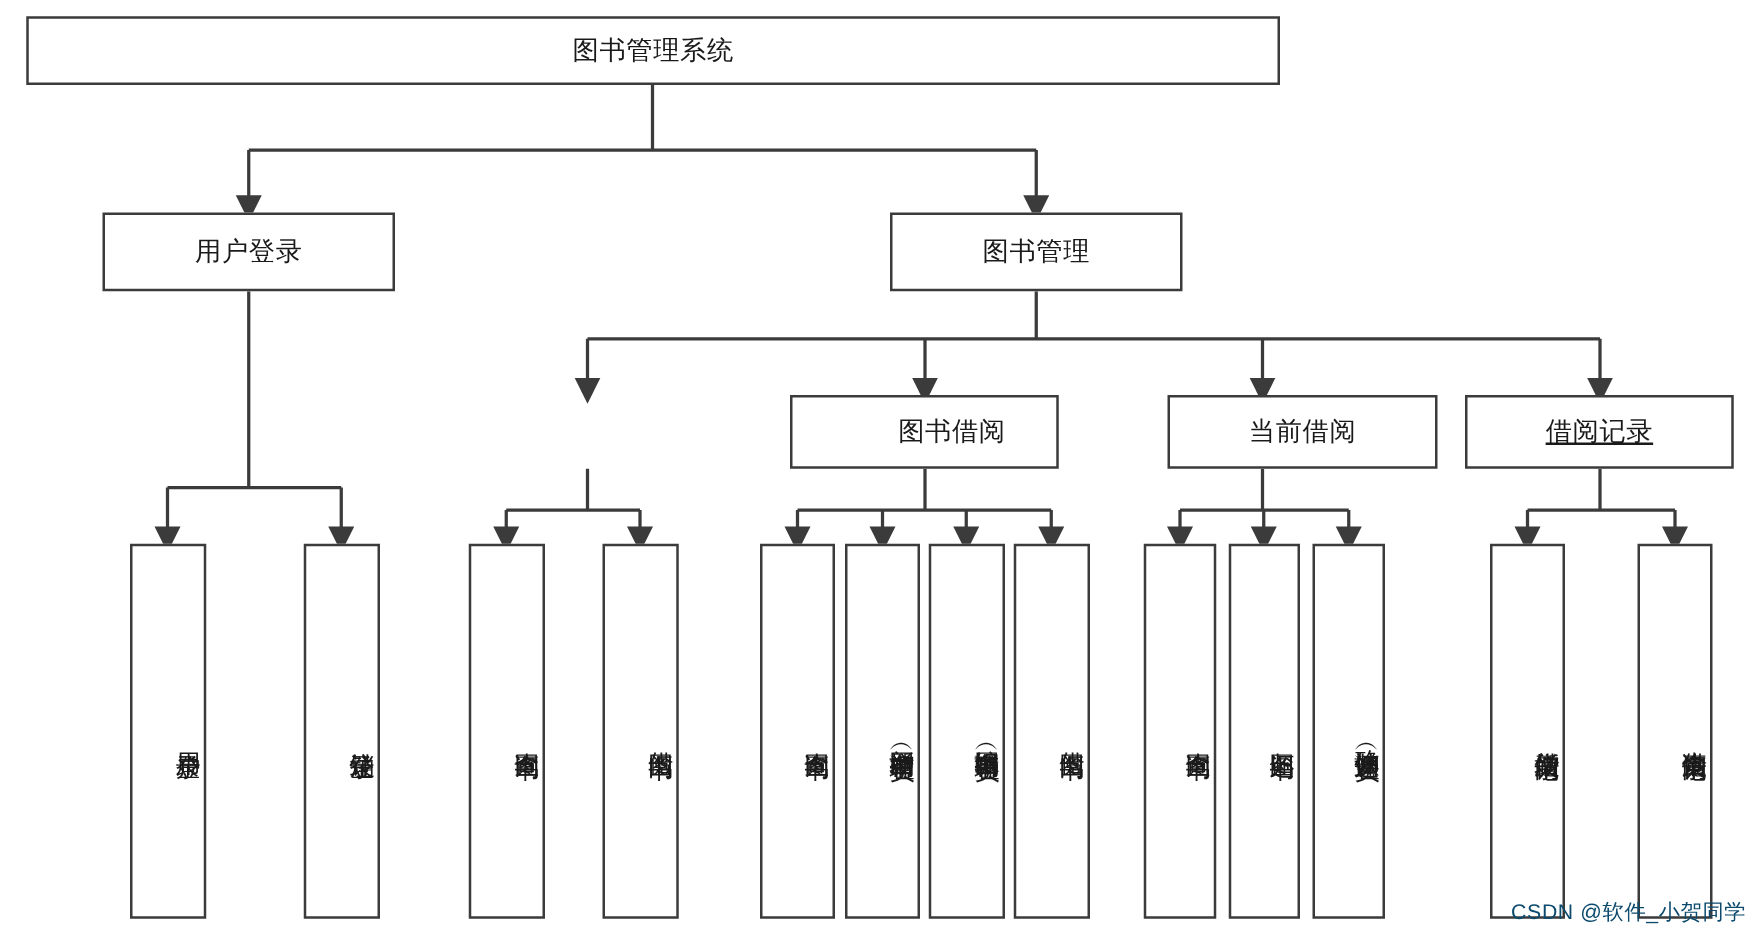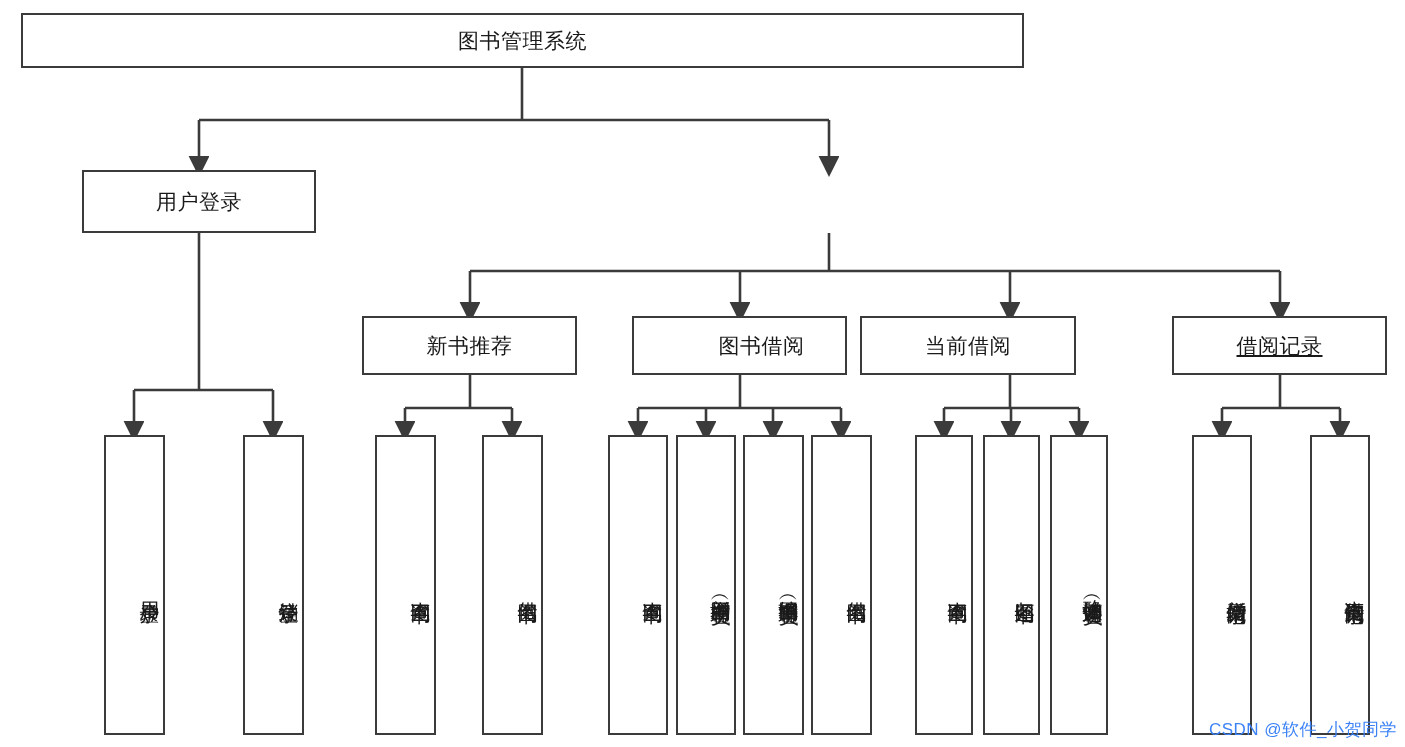--- a/index.html
+++ b/index.html
@@ -53,21 +53,21 @@
   }
   .node-v > span {
     writing-mode: vertical-rl;
     text-orientation: upright;
   }
   .watermark {
     position: absolute;
     right: 8px;
     bottom: 6px;
     font-size: 17px;
-    color: #3b82f6;
+    color: #0c4a6e;
     letter-spacing: 0.5px;
     white-space: nowrap;
   }
 </style>
 </head>
 <body>
 
 <div id="canvas">
 
   <svg id="edges" viewBox="0 0 1405 747" xmlns="http://www.w3.org/2000/svg">
@@ -132,28 +132,28 @@
     </g>
   </svg>
 
   <div class="node node-h" style="left: 21px; top: 13px; width: 1003px; height: 55px;">
       <span>图书管理系统</span>
     </div>
 
   <div class="node node-h" style="left: 82px; top: 170px; width: 234px; height: 63px;">
       <span>用户登录</span>
     </div>
-
-  <div class="node node-h" style="left: 362px; top: 316px; width: 215px; height: 59px;">
-      <span>新书推荐</span>
-    </div>
+  <div class="node node-h" style="left: 712px; top: 170px; width: 234px; height: 63px;">
+      <span>图书管理</span>
+    </div>
+
   <div class="node node-h" style="left: 632px; top: 316px; width: 215px; height: 59px; padding-left: 44px;">
       <span>图书借阅</span>
     </div>
-  <div class="node node-h" style="left: 860px; top: 316px; width: 216px; height: 59px;">
+  <div class="node node-h" style="left: 934px; top: 316px; width: 216px; height: 59px;">
       <span>当前借阅</span>
     </div>
   <div class="node node-h" style="left: 1172px; top: 316px; width: 215px; height: 59px; text-decoration: underline;">
       <span>借阅记录</span>
     </div>
 
   <div class="node node-v" style="left: 104px; top: 435px; width: 61px; height: 300px;">
       <span>用户登录</span>
     </div>
   <div class="node node-v" style="left: 243px; top: 435px; width: 61px; height: 300px;">

